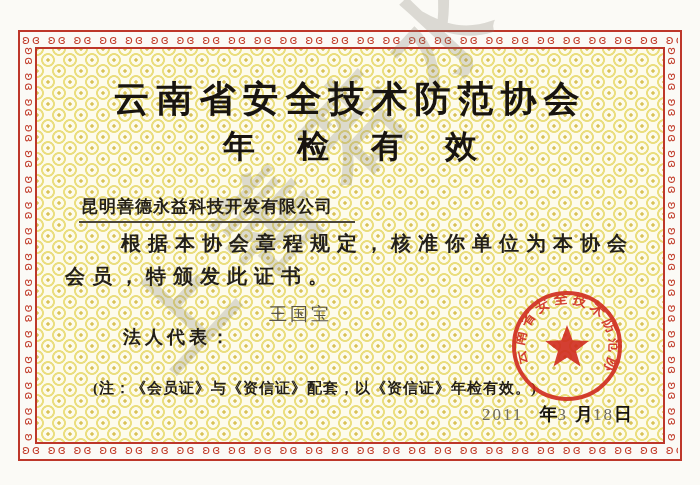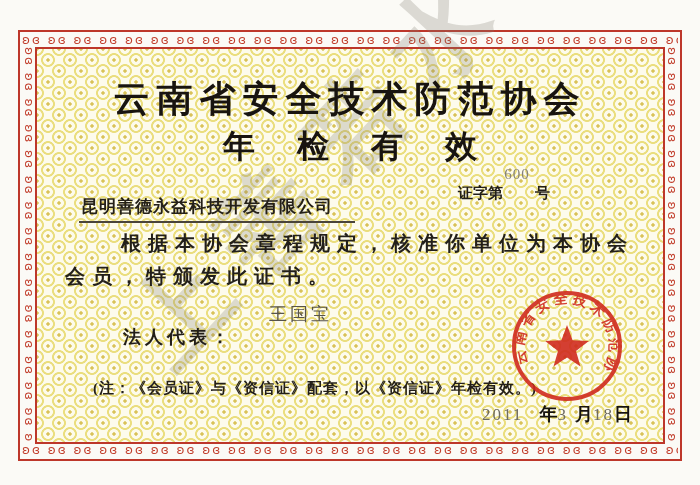--- a/index.html
+++ b/index.html
@@ -97,24 +97,20 @@
     <div class="inner">
       <div class="content">
 
         <div class="title">云南省安全技术防范协会</div>
 
         <div class="subtitle">
           <span>年检有效</span>
         </div>
 
 
-        <div class="serial">
-          <div class="serial-no">600</div>
-          <div class="serial-line"><span>证字第</span><span class="serial-gap"></span><span>号</span></div>
-        </div>
 
         <div class="member-name">昆明善德永益科技开发有限公司</div>
 
         <div class="body-par">
           <div class="body-line1">根据本协会章程规定，核准你单位为本协会</div>
           <div class="body-line2">会员，特颁发此证书。</div>
         </div>
 
         <div class="legal">法人代表：</div>
         <div class="legal-name">王国宝</div>

